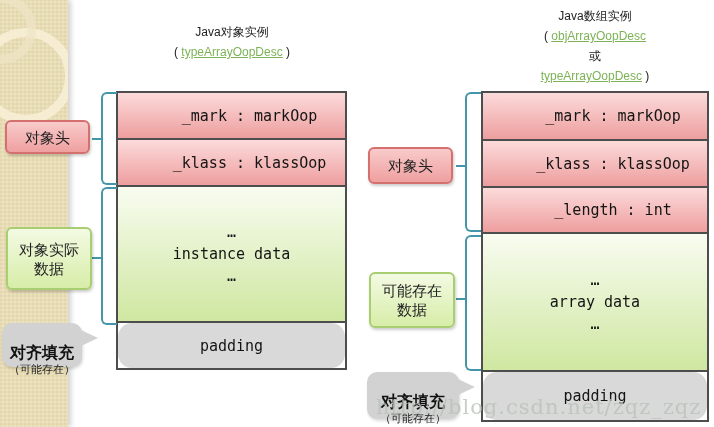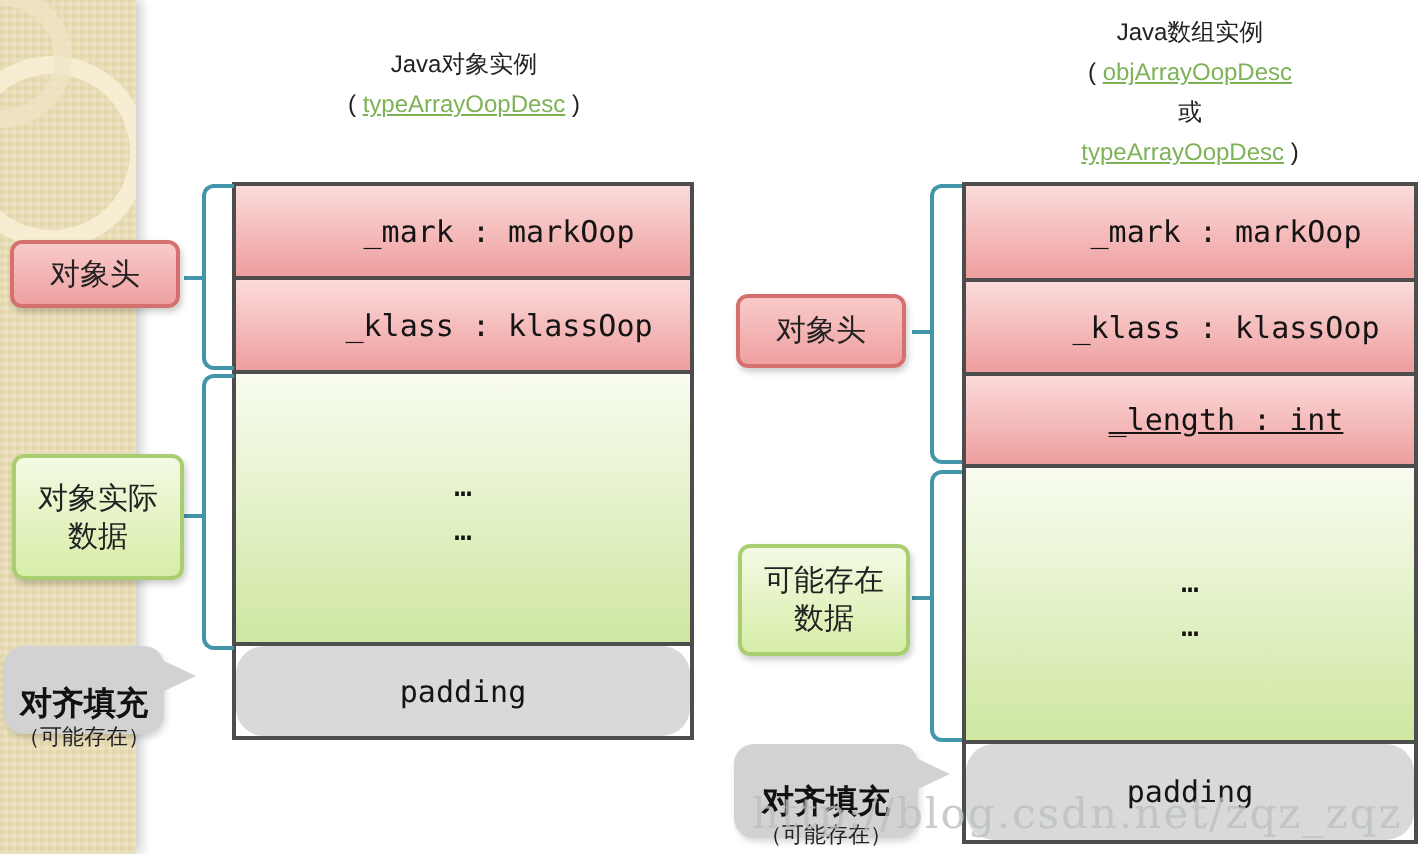--- a/index.html
+++ b/index.html
@@ -116,39 +116,41 @@
 
   <div class="membox" style="left:116px; top:91px; width:231px; height:279px;">
     <div class="row pink" style="height:47px;">
       <span>_mark : markOop</span>
     </div>
     <div class="row pink" style="height:47px;">
       <span>_klass : klassOop</span>
     </div>
     <div class="row green" style="flex:1;">
       <span class="dline">…</span>
+      <span class="dline">instance data</span>
       <span class="dline">…</span>
     </div>
     <div class="row gray" style="height:45px;">
       <span>padding</span>
     </div>
   </div>
 
   <div class="membox" style="left:481px; top:91px; width:228px; height:331px;">
     <div class="row pink" style="height:48px;">
       <span>_mark : markOop</span>
     </div>
     <div class="row pink" style="height:47px;">
       <span>_klass : klassOop</span>
     </div>
-    <div class="row pink" style="height:46px;text-decoration:underline;">
+    <div class="row pink" style="height:46px;">
       <span>_length : int</span>
     </div>
     <div class="row green" style="flex:1;">
       <span class="dline">…</span>
+      <span class="dline">array data</span>
       <span class="dline">…</span>
     </div>
     <div class="row gray" style="height:48px;">
       <span>padding</span>
     </div>
   </div>
 
   <div class="brace" style="left:101px; top:92px; height:93px;">
     <div class="nub" style="top:44px;"></div>
   </div>

